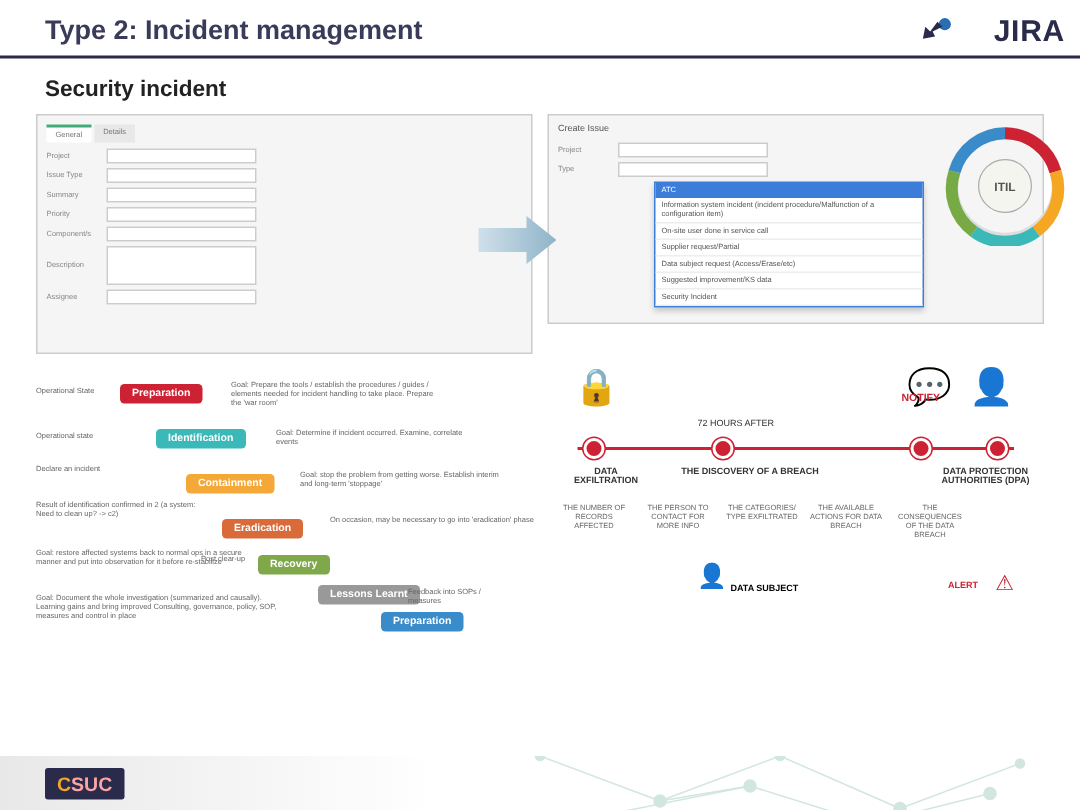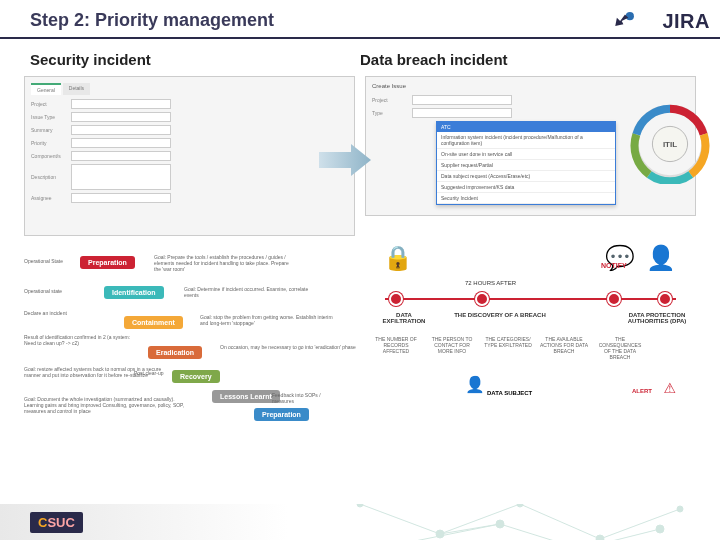--- a/index.html
+++ b/index.html
@@ -35,52 +35,49 @@
   .step-prep2 { background: #3a8bc9; left: 230px; top: 158px; }
   .step-text { position: absolute; font-size: 5px; color: #666; width: 140px; line-height: 1.2; }
   .timeline { margin-top: 20px; height: 160px; position: relative; }
   .tl-line { position: absolute; top: 62px; left: 20px; right: 20px; height: 2px; background: #c23; }
   .tl-node { position: absolute; top: 56px; width: 14px; height: 14px; border-radius: 50%; background: #c23; border: 2px solid #fff; box-shadow: 0 0 0 1px #c23; }
   .tl-label { position: absolute; font-size: 6px; font-weight: bold; text-align: center; color: #333; width: 70px; }
   .tl-icon { position: absolute; top: 8px; font-size: 24px; }
   .tl-72 { position: absolute; top: 44px; left: 100px; font-size: 6px; color: #333; }
   .tl-sub { position: absolute; top: 100px; font-size: 5px; color: #666; width: 50px; text-align: center; }
   .tl-bottom { position: absolute; bottom: 0; left: 100px; font-size: 6px; font-weight: bold; }
-  .wheel { position: absolute; right: 10px; top: 104px; width: 80px; height: 80px; text-decoration: underline; }
+  .wheel { position: absolute; right: 10px; top: 84px; width: 80px; height: 80px; text-decoration: underline; }
   .wheel svg { width: 80px; height: 80px; }
   .jira-logo { position: absolute; right: 10px; top: 8px; display:flex; align-items:center; gap:4px; }
   .jira-logo svg { width: 26px; height: 26px; }
   .jira-text { font-size: 20px; font-weight: bold; color: #2a2a4a; letter-spacing: 0.5px; margin-left: 20px; }
   .footer { position: absolute; bottom: 0; left: 0; right: 0; height: 36px; background: linear-gradient(90deg, #e8e8e8 0%, #fff 40%); overflow: hidden; display:flex; align-items:center; padding-left: 30px; }
   .footer .net { position: absolute; right: 0; top: -20px; width: 400px; height: 80px; opacity: .5; }
   .csuc { background: #2a2a4a; color: #fff; padding: 3px 8px; font-size: 13px; font-weight: bold; border-radius: 2px; }
   .csuc span { color: #f5a623; }
 </style>
 </head>
 <body>
 
 <div class="header">
-  <h2>Step 2: Priority management</h2>
+  <h2>Type 2: Incident management</h2>
 </div>
 <div class="underline"></div>
 
 <div class="jira-logo">
   <svg viewBox="0 0 32 32">
     <circle cx="22" cy="10" r="5" fill="#2a6db0"></circle>
     <path d="M16 8 L10 16 L6 12 L4 22 L14 20 L12 16 L20 12 Z" fill="#2a2a4a"></path>
   </svg>
   <span class="jira-text">JIRA</span>
 </div>
 
 <div class="subtitles">
   <div class="col">
       <h3>Security incident</h3>
-    </div>
-  <div class="col">
-      <h3>Data breach incident</h3>
     </div>
 </div>
 
 <div class="content">
   <div class="left">
     <div class="mock-form">
       <div class="tabrow">
         <div class="tab active">General</div>
         <div class="tab">Details</div>
       </div>

